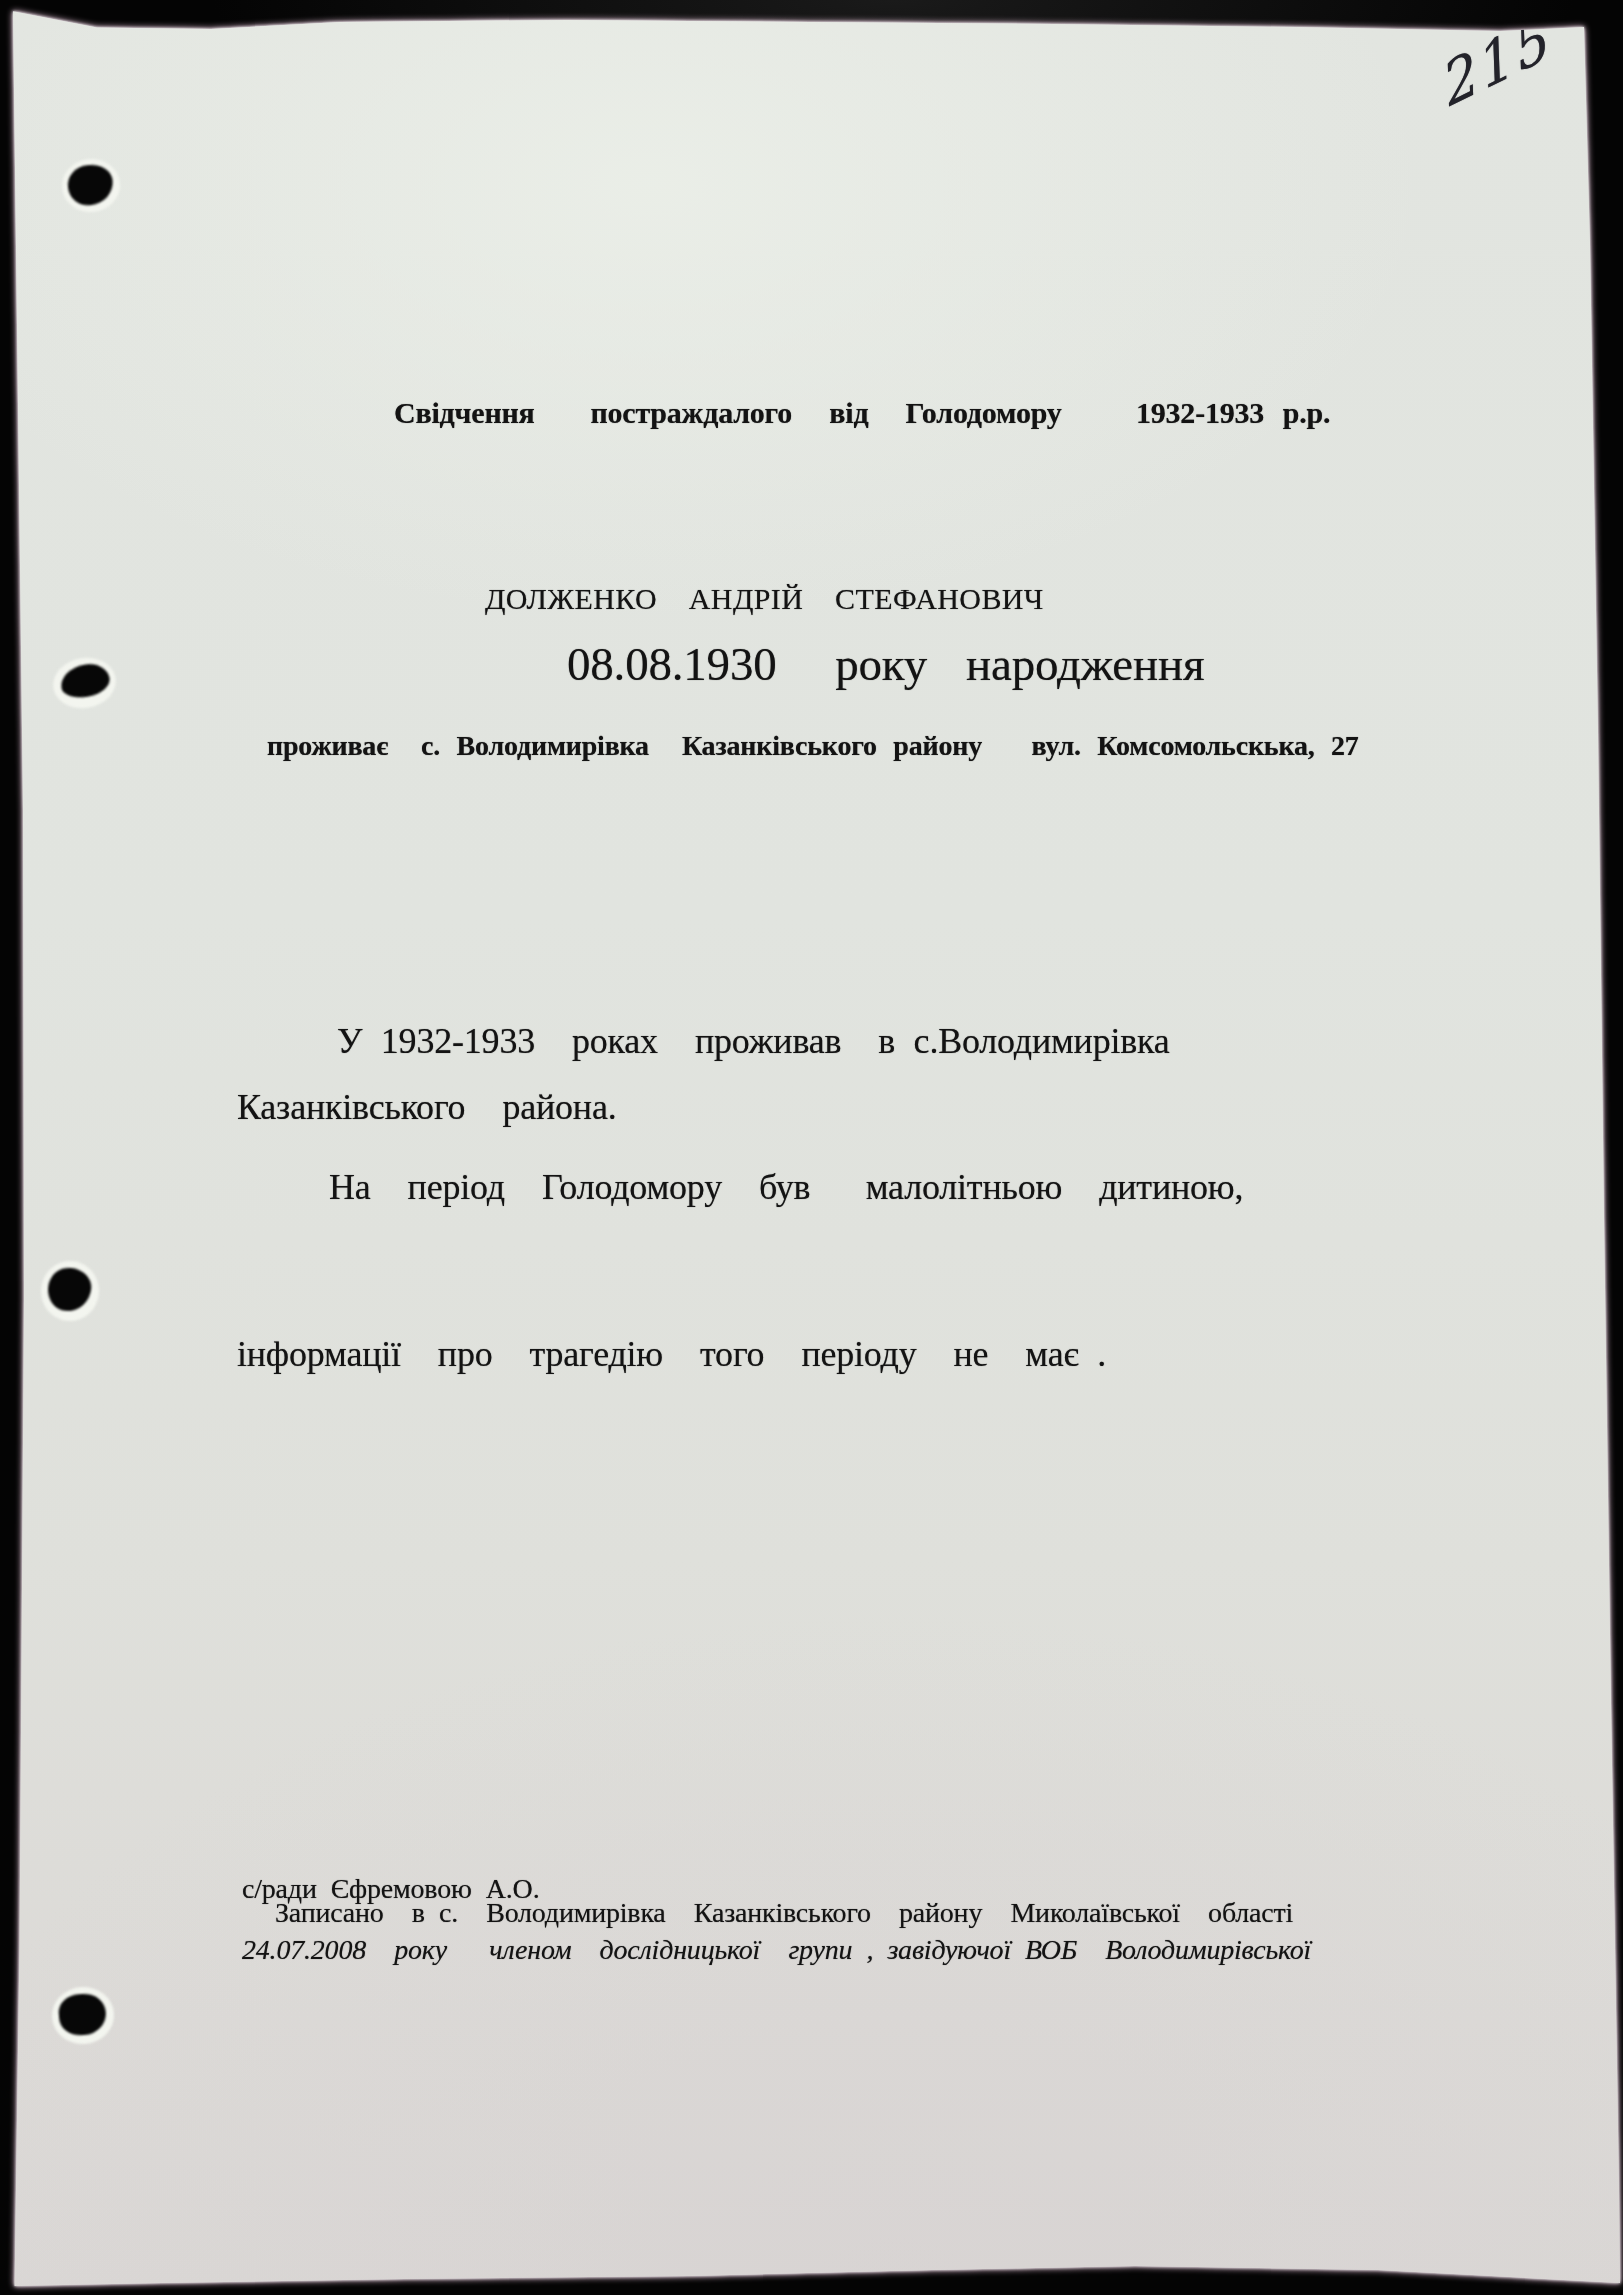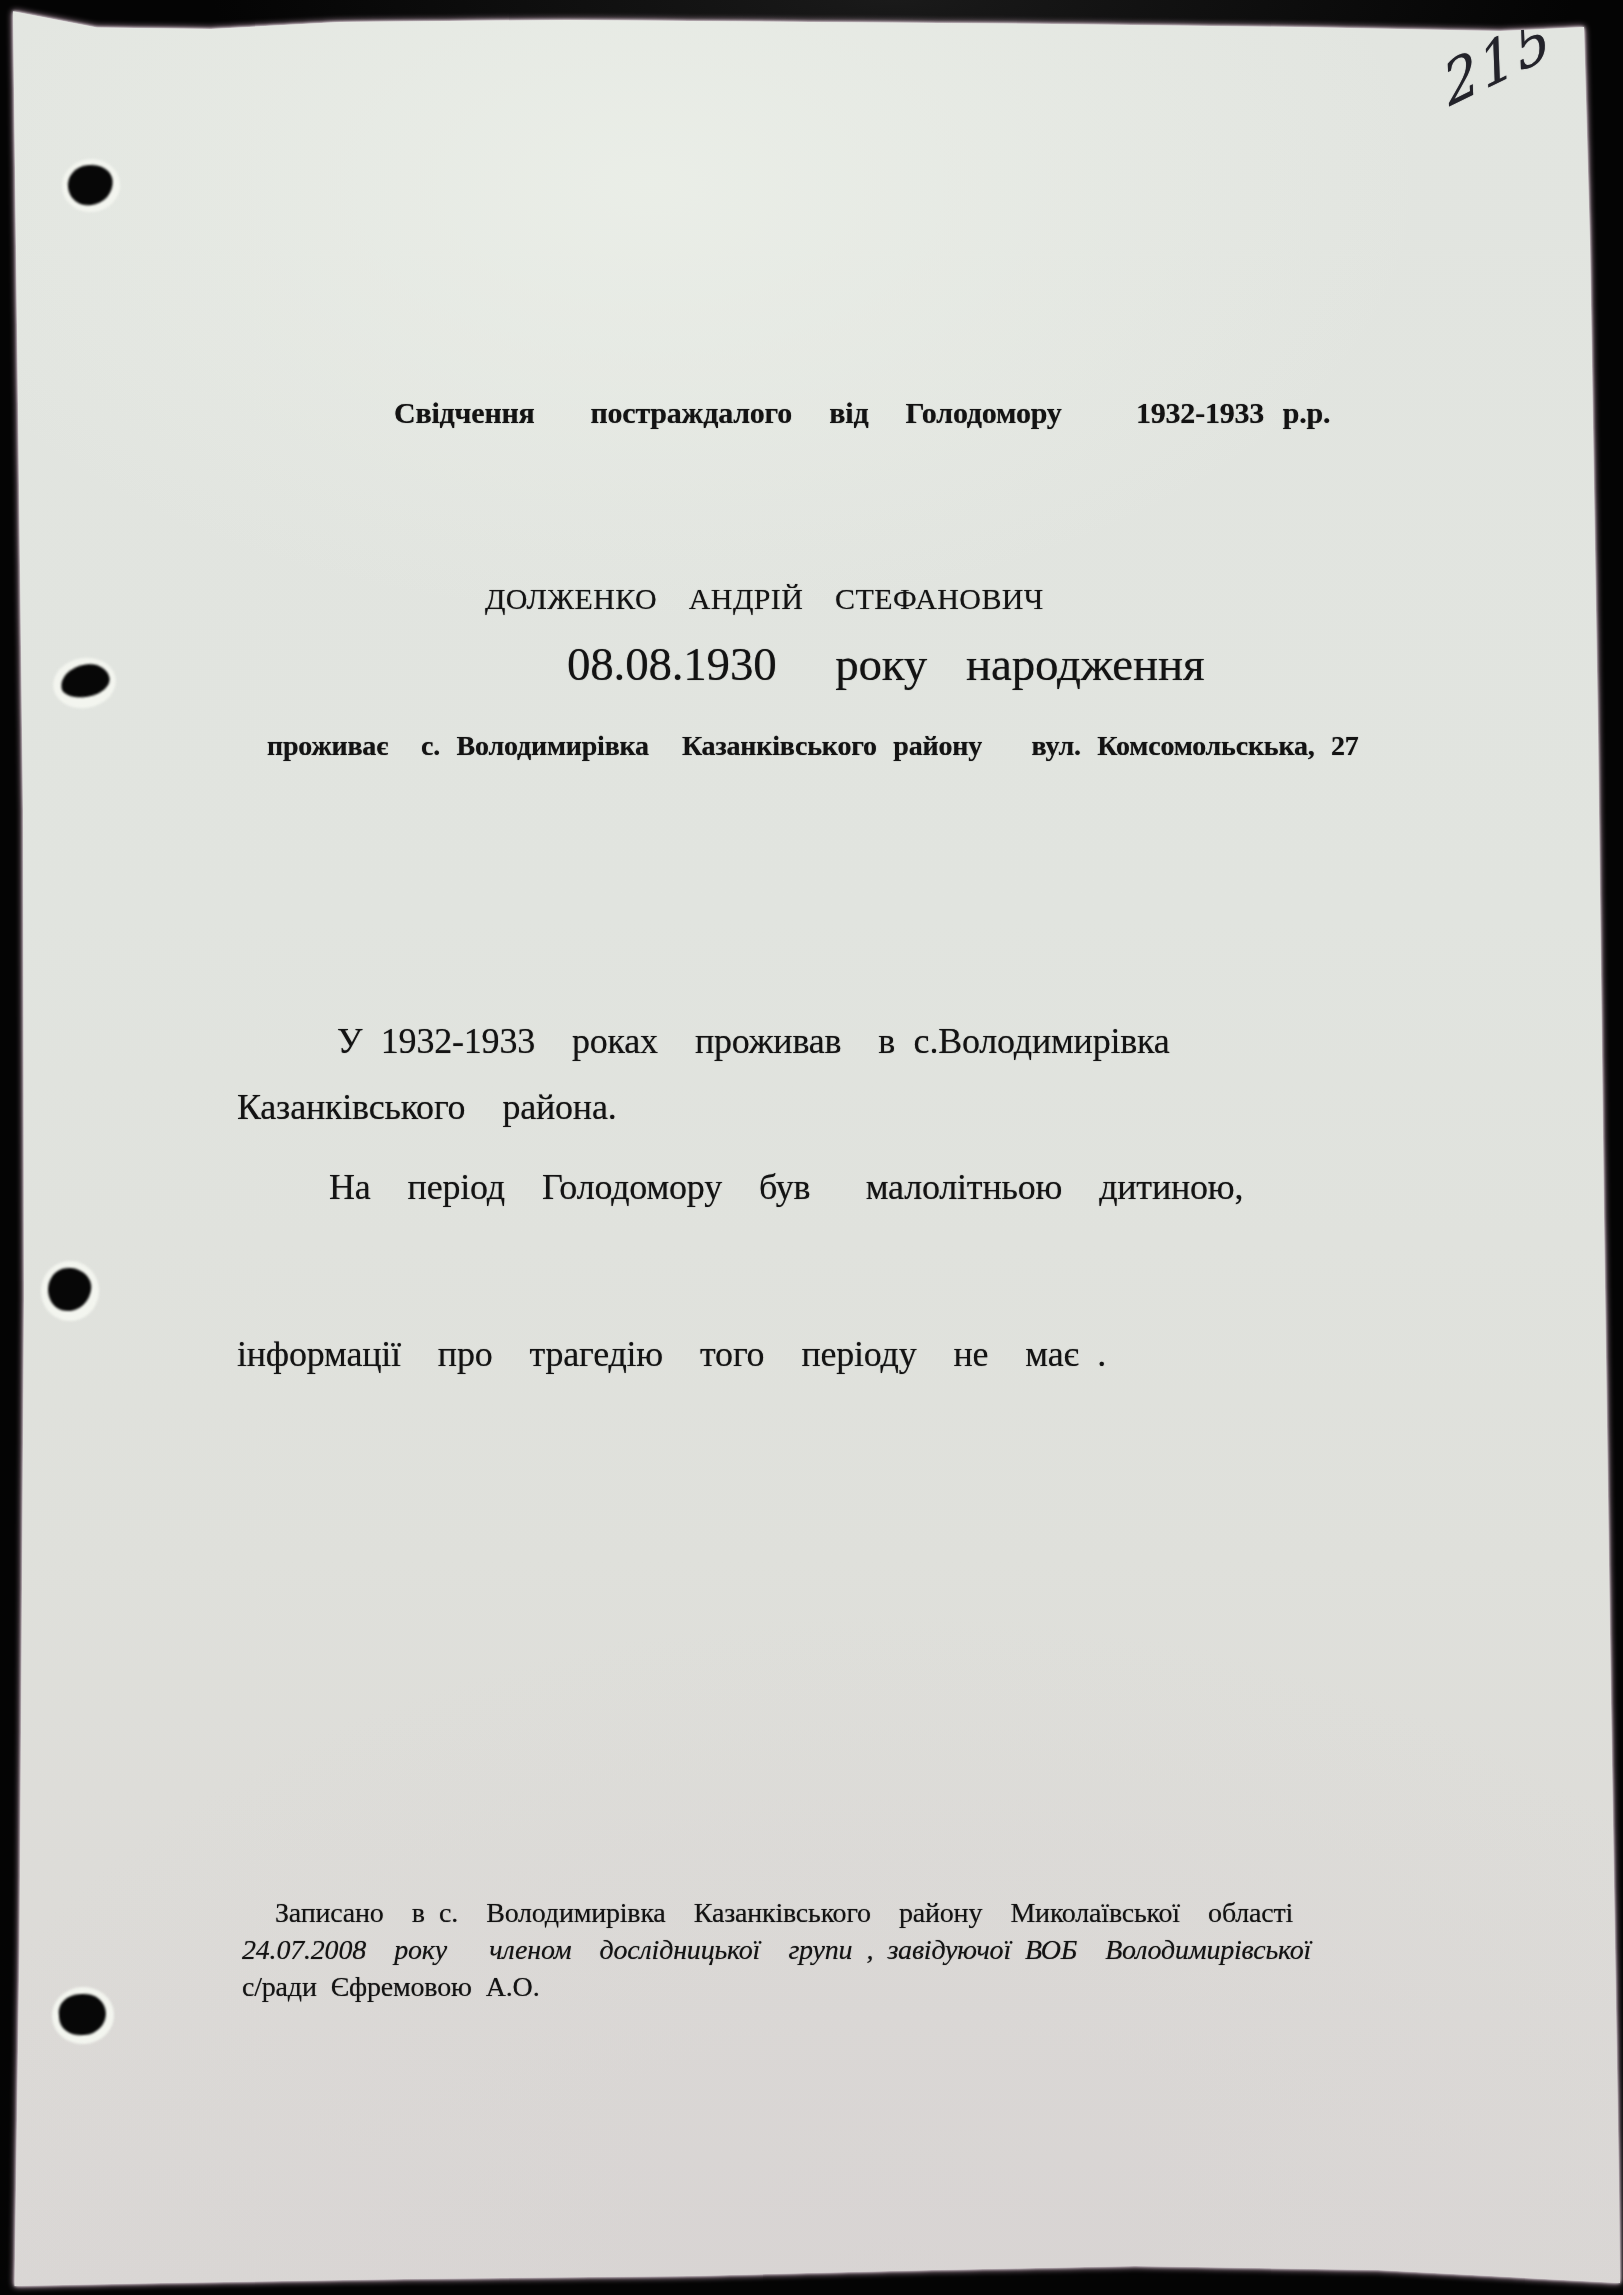--- a/index.html
+++ b/index.html
@@ -94,21 +94,21 @@
   .b1 { left: 337px; top: 987px; margin-top: 33px; }
   .b2 { left: 237px; top: 1086px; }
   .b3 { left: 329px; top: 1166px; }
   .b4 { left: 237px; top: 1333px; }
   .footer-line {
     font-size: 28px;
     word-spacing: 7.3px;
   }
   .f1 { left: 243px; top: 1897px; margin-left: 32px; }
   .f2 { left: 242px; top: 1934px; font-style: italic; }
-  .f3 { left: 242px; top: 1971px; }
+  .f3 { left: 242px; top: 1873px; }
 
   
   .hand {
     position: absolute;
     left: 1438px; top: 53px;
     font-family: "DejaVu Serif", serif;
     font-style: italic;
     font-size: 57px;
     color: #23232a;
     transform: rotate(-26deg) skewX(-14deg);

